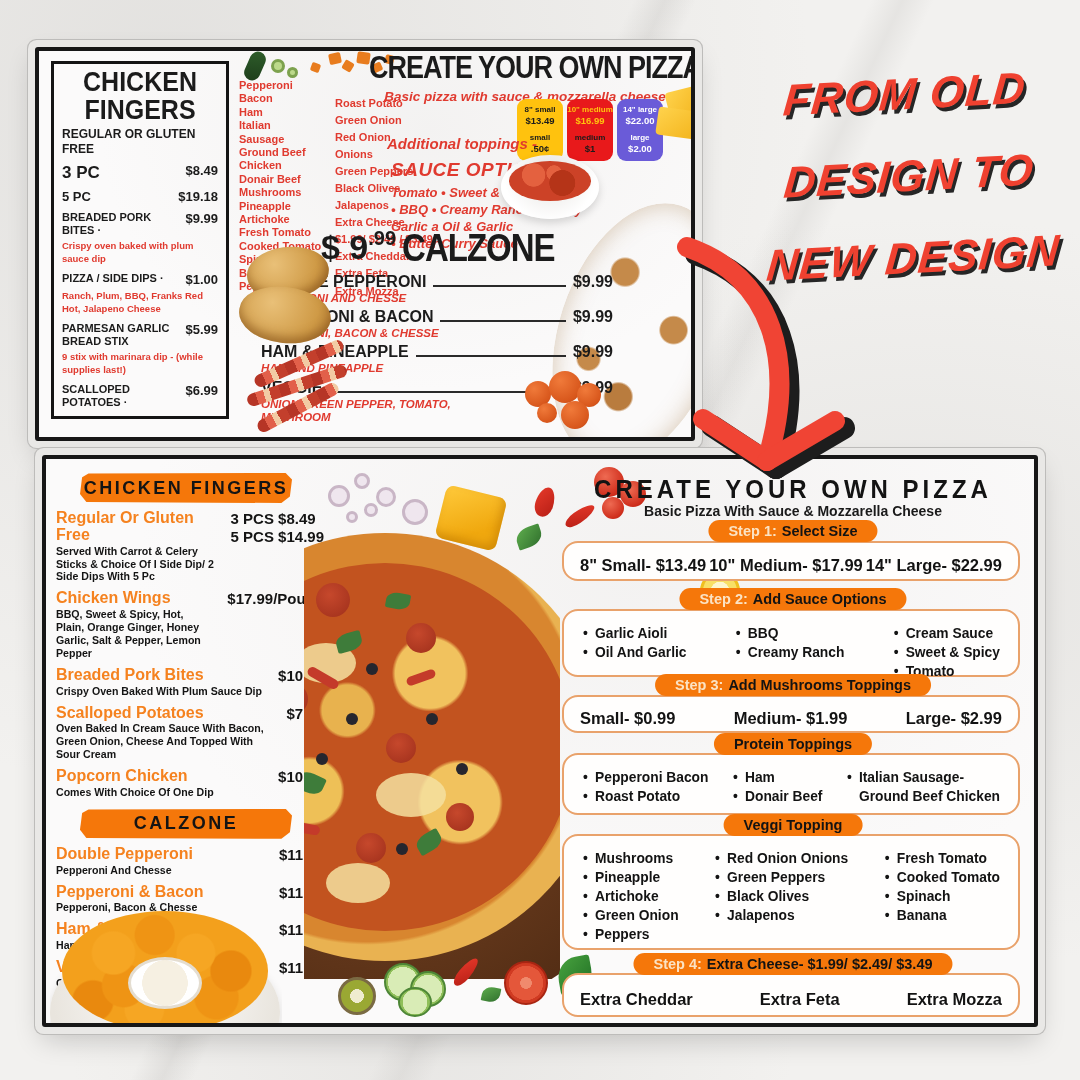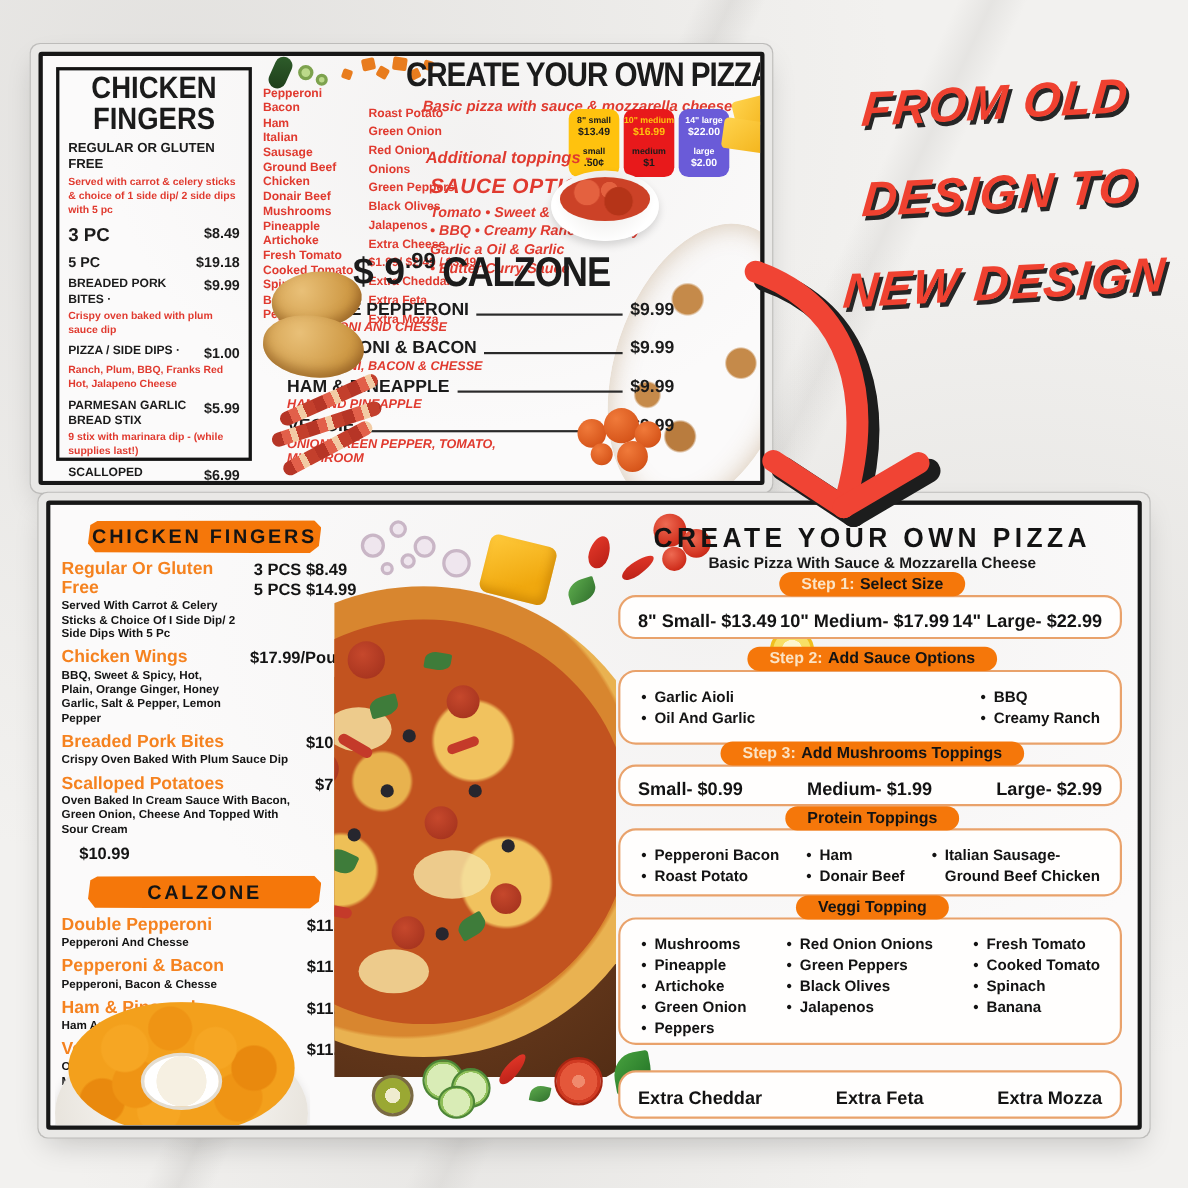--- a/index.html
+++ b/index.html
@@ -159,21 +159,20 @@
 
   <div id="screen-old" class="screen">
     <div class="screen-content">
 
       <div class="ol-box">
         <div class="ol-title">
           <div>CHICKEN</div>
           <div>FINGERS</div>
         </div>
         <div class="ol-sub">REGULAR OR GLUTEN FREE</div>
-        <div class="ol-red">Served with carrot &amp; celery sticks &amp; choice of 1 side dip/ 2 side dips with 5 pc</div>
         <div class="ol-row">
           <span class="ol-name" style="font-size:17px;">3 PC</span>
           <span class="ol-price">$8.49</span>
         </div>
         <div class="ol-row">
           <span class="ol-name" style="font-size:13px;">5 PC</span>
           <span class="ol-price">$19.18</span>
         </div>
         <div class="ol-row">
           <span class="ol-name">BREADED PORK BITES ·</span>
@@ -380,20 +379,24 @@
 
         <div class="nl-row">
           <div class="nl-left">
             <div class="nl-name">Scalloped Potatoes</div>
             <div class="nl-desc">Oven Baked In Cream Sauce With Bacon, Green Onion, Cheese And Topped With Sour Cream</div>
           </div>
           <div class="nl-price">$7.99</div>
         </div>
 
         <div class="nl-row">
+          <div class="nl-left">
+            <div class="nl-name">Popcorn Chicken</div>
+            <div class="nl-desc">Comes With Choice Of One Dip</div>
+          </div>
           <div class="nl-price">$10.99</div>
         </div>
 
         <div class="brush-banner" style="margin-top:10px;">
           <div class="brush-frag" style="left:-34px;top:6px;"></div>
           <span>CALZONE</span>
         </div>
 
         <div class="nl-row">
           <div class="nl-left">
@@ -511,20 +514,25 @@
         <div class="obox" id="s2-box">
           <div class="cols">
             <div>
                 <div class="bullet-item">Garlic Aioli</div>
                 <div class="bullet-item">Oil And Garlic</div>
               </div>
             <div>
                 <div class="bullet-item">BBQ</div>
                 <div class="bullet-item">Creamy Ranch</div>
               </div>
+            <div>
+                <div class="bullet-item">Cream Sauce</div>
+                <div class="bullet-item">Sweet &amp; Spicy</div>
+                <div class="bullet-item">Tomato</div>
+              </div>
           </div>
         </div>
 
         <div class="pill" id="s3-pill">
           <span class="pfx">Step 3:</span><span>Add Mushrooms Toppings</span>
         </div>
         <div class="obox" id="s3-box">
           <div class="opt-row">
             <span class="opt">Small- $0.99</span>
             <span class="opt">Medium- $1.99</span>
@@ -572,20 +580,23 @@
               </div>
             <div>
                 <div class="bullet-item">Fresh Tomato</div>
                 <div class="bullet-item">Cooked Tomato</div>
                 <div class="bullet-item">Spinach</div>
                 <div class="bullet-item">Banana</div>
               </div>
           </div>
         </div>
 
+        <div class="pill" id="s6-pill">
+          <span class="pfx">Step 4:</span><span>Extra Cheese- $1.99/ $2.49/ $3.49</span>
+        </div>
         <div class="obox" id="s6-box">
           <div class="opt-row">
             <span class="opt">Extra Cheddar</span>
             <span class="opt">Extra Feta</span>
             <span class="opt">Extra Mozza</span>
           </div>
         </div>
       </div>
 
     </div>

